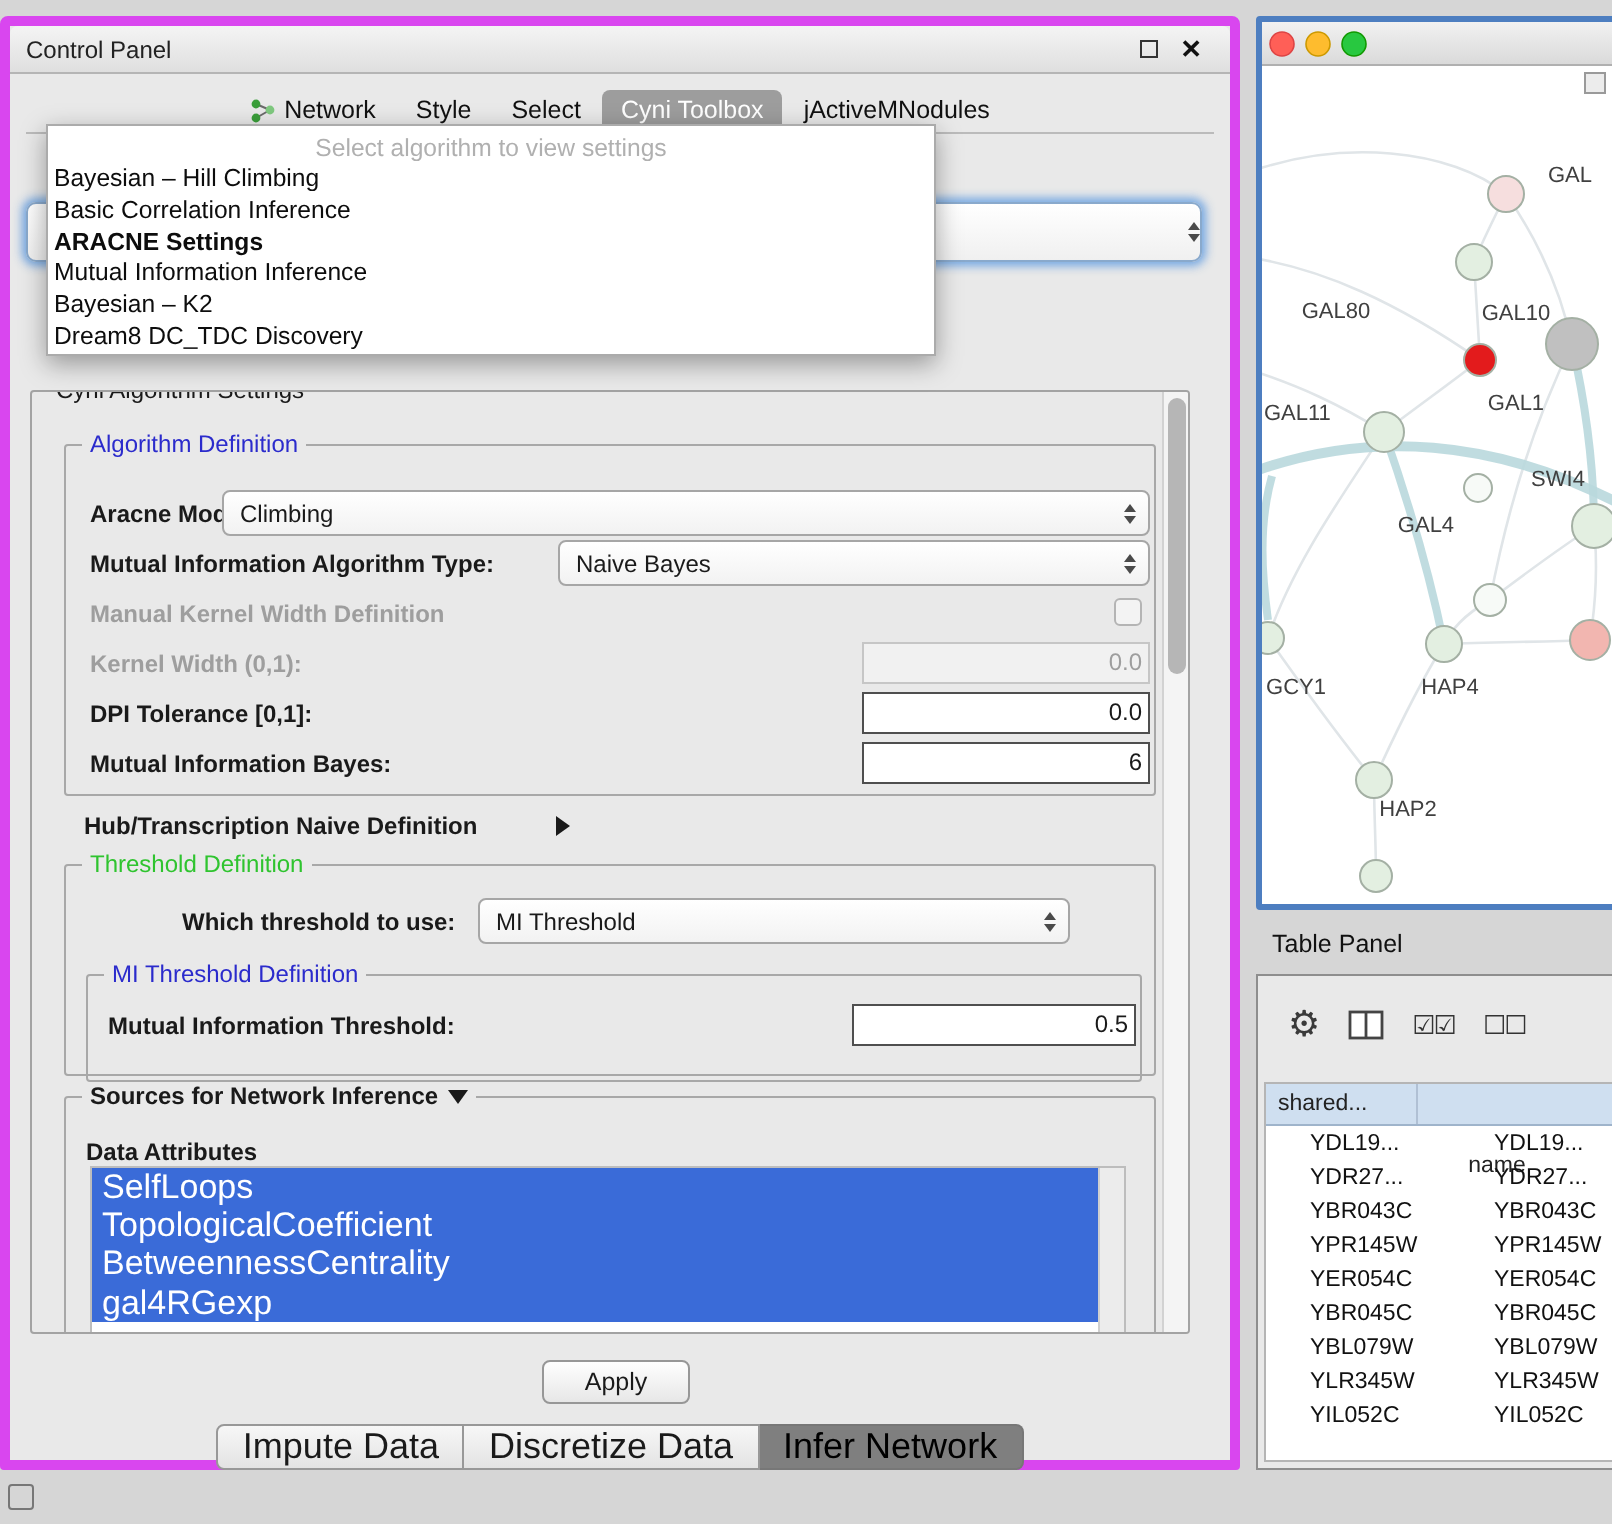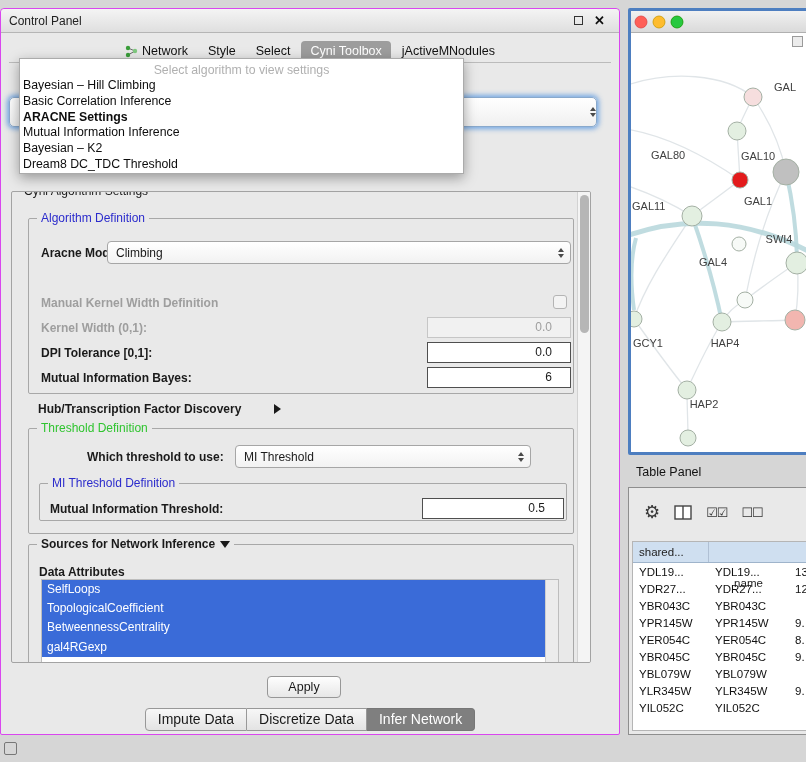--- a/index.html
+++ b/index.html
@@ -1,21 +1,21 @@
 <!DOCTYPE html>
 <html style="--selection-blue: #3a6bd8; --tab-selected-gray: #9d9d9d; --infer-tab-gray: #7f7f7f; --group-title-blue: #2b2bcc; --group-title-green: #2fc42f; --window-border-blue: #4d7ec0; --table-header-blue: #cfdff0; --edge-teal: #b9d8dd; --light-red: #ff5f57; --light-yellow: #febc2e; --light-green: #28c840; --node-red: #e31b1c; --node-gray: #c0c0c0; --node-green: #e3efe1; --node-pink: #f6dede; --node-salmon: #f2b6b0; --node-white: #f7faf7;"><head>
 <meta charset="utf-8">
 <style>
   html,body{margin:0;padding:0;width:806px;height:762px;overflow:hidden;background:#d6d6d6;
     font-family:"Liberation Sans",sans-serif;font-size:12px;color:#1a1a1a;position:relative;}
   *{box-sizing:border-box;}
 
   
   .control-panel{position:absolute;left:0;top:8px;width:620px;height:727px;background:#e9e9e9;
-    border:1px solid #d946ef;border-radius:4px 4px 2px 2px;}
+    border:5px solid #d946ef;border-radius:4px 4px 2px 2px;}
   .cp-titlebar{position:absolute;left:0;top:0;right:0;height:24px;
     background:linear-gradient(#f4f4f4,#dfdfdf);border-bottom:1px solid #b5b5b5;border-radius:4px 4px 0 0;}
   .cp-title{position:absolute;left:8px;top:0;line-height:24px;font-size:12px;color:#222;}
   .cp-float{position:absolute;right:36px;top:7px;width:9px;height:9px;border:1.5px solid #333;}
   .cp-close{position:absolute;right:14px;top:3px;font-size:13px;font-weight:bold;color:#111;line-height:18px;}
 
   .cp-tabs{position:absolute;left:8px;right:8px;top:30px;height:24px;display:flex;justify-content:center;
     align-items:flex-end;gap:2px;border-bottom:1px solid #bbb;}
   .tab{padding:3px 9px 4px 9px;font-size:12.5px;color:#111;white-space:nowrap;display:flex;align-items:center;gap:4px;}
   .tab.selected{background:var(--tab-selected-gray,#9d9d9d);color:#fff;border-radius:4px 4px 0 0;}
@@ -47,44 +47,44 @@
   .dis{color:#9e9e9e;}
 
   .combo{position:absolute;top:0;height:23px;border:1px solid #a6a6a6;border-radius:4px;
     background:linear-gradient(#ffffff,#f2f2f2);display:flex;align-items:center;padding:0 6px 0 8px;font-size:12px;}
   .combo-text{flex:1;white-space:nowrap;overflow:hidden;}
   .combo-arrows{display:flex;flex-direction:column;align-items:center;margin-left:6px;}
   .arr-up{width:0;height:0;border-left:3.5px solid transparent;border-right:3.5px solid transparent;border-bottom:4.5px solid #4a4a4a;margin-bottom:2px;}
   .arr-down{width:0;height:0;border-left:3.5px solid transparent;border-right:3.5px solid transparent;border-top:4.5px solid #4a4a4a;}
 
   .tfield{position:absolute;top:1px;height:21px;background:#fff;border:1px solid #4f4f4f;
-    font-size:12px;text-align:right;padding:2px 18px 0 4px;}
+    font-size:12px;text-align:right;padding:2px 3px 0 4px;}
   .tfield.dis{background:#f1f1f1;border:1px solid #c6c6c6;color:#9e9e9e;}
   .cbox{position:absolute;top:4px;width:14px;height:14px;border:1px solid #b4b4b4;background:#f3f3f3;border-radius:3px;}
 
   .tri-right{width:0;height:0;border-top:5px solid transparent;border-bottom:5px solid transparent;border-left:7px solid #1a1a1a;display:inline-block;}
   .tri-down{width:0;height:0;border-left:5px solid transparent;border-right:5px solid transparent;border-top:7px solid #1a1a1a;display:inline-block;}
 
   .attr-list{position:absolute;left:12px;top:34px;width:518px;height:110px;background:#fff;border:1px solid #bdbdbd;}
   .attr-item{height:19.2px;line-height:19.2px;background:var(--selection-blue,#3a6bd8);color:#fff;
-    font-size:12px;padding-left:5px;margin-right:13px;white-space:nowrap;overflow:hidden;}
+    font-size:17px;padding-left:5px;margin-right:13px;white-space:nowrap;overflow:hidden;}
   .attr-scroll{position:absolute;right:0;top:0;bottom:0;width:13px;background:#ececec;border-left:1px solid #cfcfcf;}
 
   .vscroll{position:absolute;left:565px;top:0;width:14px;height:470px;background:#f4f4f4;border-left:1px solid #d2d2d2;}
   .vthumb{position:absolute;left:2px;top:3px;width:9px;height:138px;background:#b6b6b6;border-radius:5px;}
 
   .apply-btn{position:absolute;left:266px;top:667px;width:74px;height:22px;border:1px solid #979797;border-radius:4px;
     background:linear-gradient(#fefefe,#e7e7e7);font-size:12.5px;text-align:center;line-height:20px;}
 
   .bottom-tabs{position:absolute;left:0;right:0;top:699px;height:23px;display:flex;justify-content:center;}
   .btab{border:1px solid #989898;border-left-width:0;background:linear-gradient(#f7f7f7,#e3e3e3);
-    font-size:14px;padding:0 12px;line-height:21px;white-space:nowrap;}
+    font-size:18px;padding:0 12px;line-height:21px;white-space:nowrap;}
   .btab:first-child{border-left-width:1px;border-radius:4px 0 0 4px;}
   .btab:last-child{border-radius:0 4px 4px 0;}
-  .btab.selected{background:var(--infer-tab-gray,#7f7f7f);color:#ffffff;border-color:#777;}
+  .btab.selected{background:var(--infer-tab-gray,#7f7f7f);color:#000000;border-color:#777;}
 
   
   .network-window{position:absolute;left:628px;top:8px;width:200px;height:447px;
     border:3px solid var(--window-border-blue,#4d7ec0);background:#fff;border-radius:2px;}
   .nw-titlebar{position:absolute;left:0;top:0;right:0;height:22px;background:linear-gradient(#f1f1f1,#dadada);
     border-bottom:1px solid #b0b0b0;}
   .nw-canvas{position:absolute;left:0;top:22px;right:0;bottom:0;background:#fff;overflow:hidden;}
   .mini-box{position:absolute;left:161px;top:3px;width:11px;height:11px;border:1px solid #9a9a9a;background:#ececec;}
   .edge{stroke:#e0e5e8;stroke-width:1.3;fill:none;}
   .edge-teal{stroke:var(--edge-teal,#b9d8dd);fill:none;opacity:.9;}
@@ -94,21 +94,21 @@
   
   .tp-label{position:absolute;left:636px;top:465px;font-size:12.5px;color:#111;}
   .table-panel{position:absolute;left:628px;top:487px;width:200px;height:248px;background:#e9e9e9;border:1px solid #8e8e8e;}
   .tp-toolbar{position:absolute;left:0;top:8px;right:0;height:32px;display:flex;align-items:center;gap:14px;padding-left:15px;}
   .gear{font-size:18px;color:#3a3a3a;line-height:18px;}
   .boxes{font-size:13px;color:#333;letter-spacing:-1px;}
   .tp-table{position:absolute;left:3px;top:53px;right:-30px;bottom:3px;background:#fff;border:1px solid #b5b5b5;}
   .thead{display:flex;height:21px;background:var(--table-header-blue,#cfdff0);border-bottom:1px solid #9fb4cb;}
   .th{font-size:11.5px;color:#222;border-right:1px solid #b0c0d4;display:flex;align-items:center;padding-left:6px;}
   .trow{display:flex;height:17px;}
-  .tcell{font-size:11.5px;color:#111;display:flex;align-items:center;padding-left:6px;white-space:nowrap;overflow:hidden;}
+  .tcell{font-size:11.5px;color:#111;display:flex;align-items:center;padding-left:6px;white-space:nowrap;overflow:hidden;margin-left:16px;}
   .c0{width:76px;} .c1{width:80px;} .c2{flex:1;}
 
   .corner-icon{position:absolute;left:4px;top:742px;width:13px;height:13px;border:1.5px solid #777;border-radius:2px;}
 </style>
 </head>
 <body>
 
 <div class="control-panel">
 
   <div class="cp-titlebar">
@@ -151,21 +151,21 @@
   </div>
 
   <div class="algo-popup">
     <div class="popup-placeholder">Select algorithm to view settings</div>
     <div>
         <div class="algo-option">Bayesian – Hill Climbing</div>
         <div class="algo-option">Basic Correlation Inference</div>
         <div class="algo-option selected">ARACNE Settings</div>
         <div class="algo-option">Mutual Information Inference</div>
         <div class="algo-option">Bayesian – K2</div>
-        <div class="algo-option">Dream8 DC_TDC Threshold</div>
+        <div class="algo-option">Dream8 DC_TDC Discovery</div>
       </div>
   </div>
 
   <div class="settings">
     <span class="legend" style="background:#e9e9e9;">
       <span>Cyni Algorithm Settings</span>
     </span>
 
     <div class="group" style="left:16px;top:26px;width:546px;height:176px;">
       <span class="legend blue">
@@ -176,20 +176,30 @@
         <span class="lbl b" style="left:12px;">Aracne Mode:</span>
         <div class="combo" style="left:78px;width:464px;">
           <span class="combo-text">Climbing</span>
           <span class="combo-arrows">
               <span class="arr-up"></span>
               <span class="arr-down"></span>
             </span>
         </div>
       </div>
 
+      <div class="arow" style="top:47px;">
+        <span class="lbl b" style="left:12px;">Mutual Information Algorithm Type:</span>
+        <div class="combo" style="left:246px;width:296px;">
+          <span class="combo-text">Naive Bayes</span>
+          <span class="combo-arrows">
+              <span class="arr-up"></span>
+              <span class="arr-down"></span>
+            </span>
+        </div>
+      </div>
 
       <div class="arow" style="top:72px;">
         <span class="lbl b dis" style="left:12px;">Manual Kernel Width Definition</span>
         <span class="cbox" style="left:524px;"></span>
       </div>
 
       <div class="arow" style="top:97px;">
         <span class="lbl b dis" style="left:12px;">Kernel Width (0,1):</span>
         <div class="tfield dis" style="left:398px;width:144px;">0.0</div>
       </div>
@@ -199,41 +209,41 @@
         <div class="tfield" style="left:398px;width:144px;">0.0</div>
       </div>
 
       <div class="arow" style="top:147px;">
         <span class="lbl b" style="left:12px;">Mutual Information Bayes:</span>
         <div class="tfield" style="left:398px;width:144px;">6</div>
       </div>
     </div>
 
     <div class="arow" style="top:208px;height:18px;">
-      <span class="lbl b" style="left:26px;">Hub/Transcription Factor Discovery</span>
+      <span class="lbl b" style="left:26px;">Hub/Transcription Naive Definition</span>
       <span class="tri-right" style="position:absolute;left:262px;top:4px;"></span>
     </div>
 
     <div class="group" style="left:16px;top:236px;width:546px;height:106px;">
       <span class="legend green">
         <span>Threshold Definition</span>
       </span>
 
       <div class="arow" style="top:16px;">
         <span class="lbl b" style="left:58px;">Which threshold to use:</span>
         <div class="combo" style="left:206px;width:296px;">
           <span class="combo-text">MI Threshold</span>
           <span class="combo-arrows">
               <span class="arr-up"></span>
               <span class="arr-down"></span>
             </span>
         </div>
       </div>
 
-      <div class="group" style="left:10px;top:54px;width:528px;height:38px;">
+      <div class="group" style="left:10px;top:54px;width:528px;height:54px;">
         <span class="legend blue">
           <span>MI Threshold Definition</span>
         </span>
         <div class="arow" style="top:13px;">
           <span class="lbl b" style="left:10px;">Mutual Information Threshold:</span>
           <div class="tfield" style="left:382px;width:142px;">0.5</div>
         </div>
       </div>
     </div>
 

